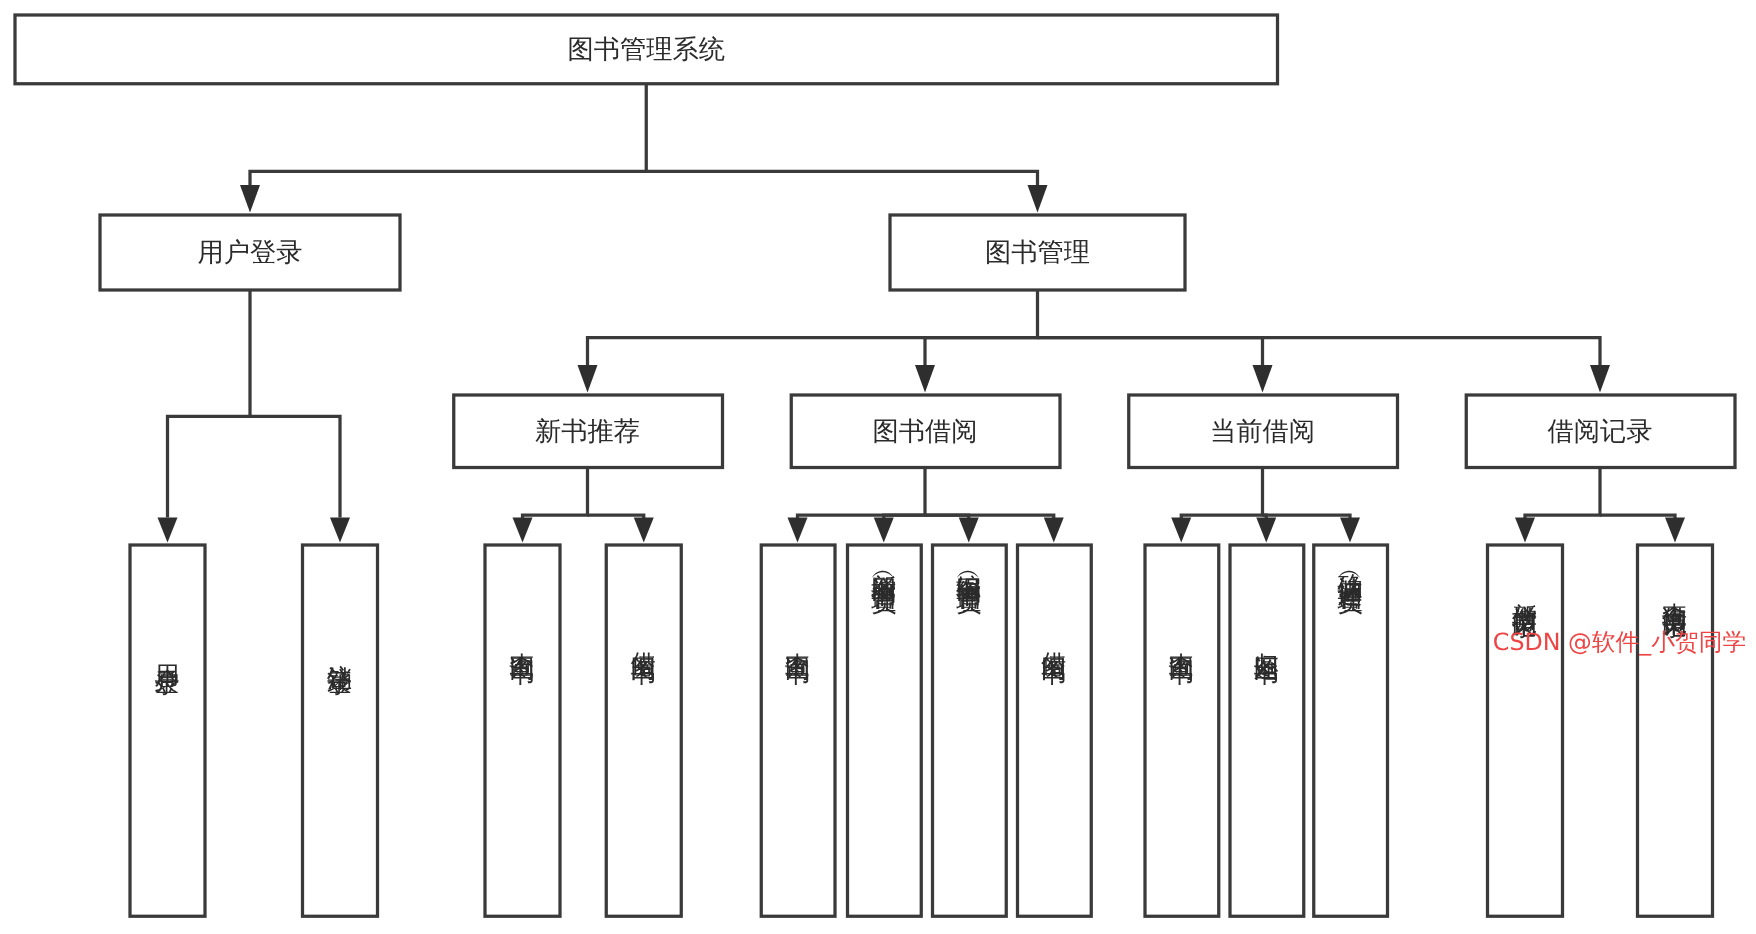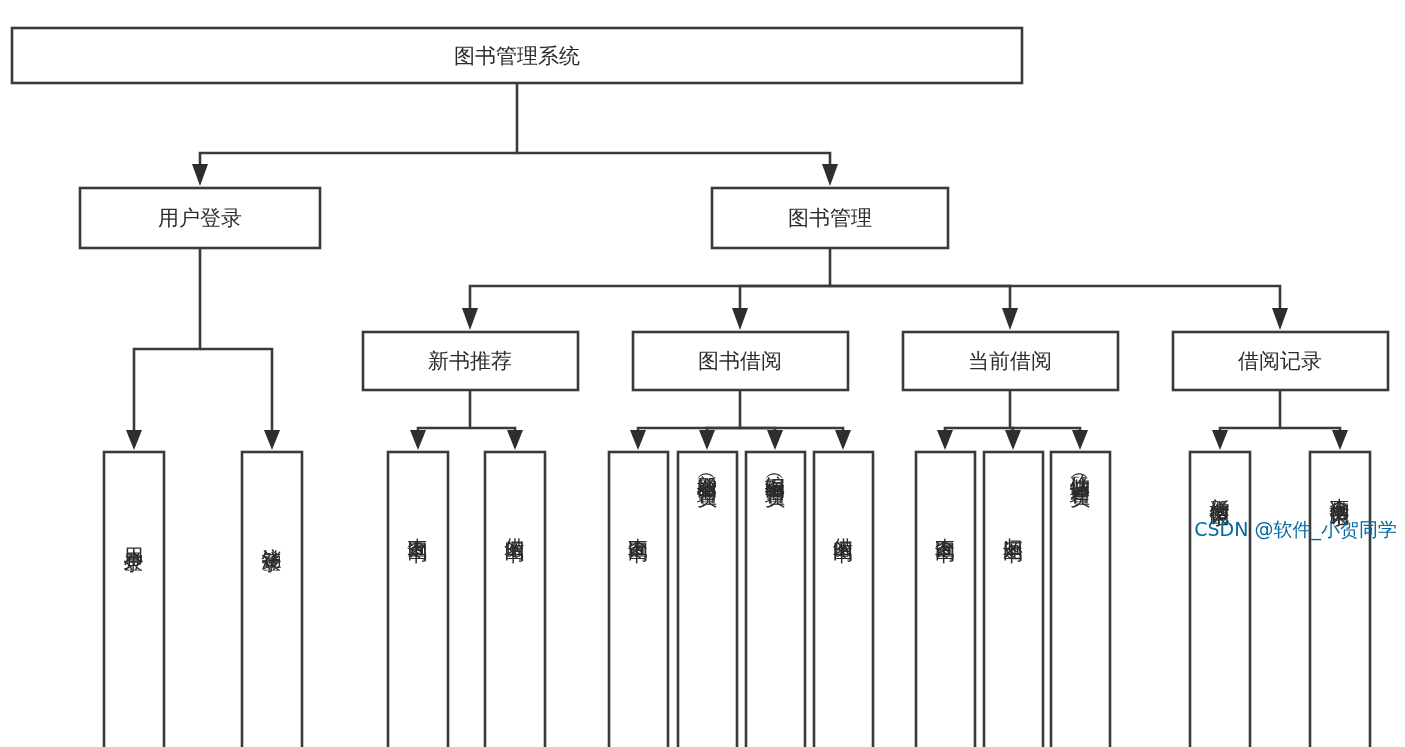--- a/index.html
+++ b/index.html
@@ -10,21 +10,21 @@
   body {
     width: 1405px;
     height: 747px;
     position: relative;
     font-family: "DejaVu Sans", "Liberation Sans", sans-serif;
     overflow: hidden;
   }
   #diagram-root {
     position: absolute;
     left: 0;
-    top: 16px;
+    top: 0;
     width: 1405px;
     height: 531px;
   }
   .node-box {
     fill: #ffffff;
     stroke: #3a3a3a;
     stroke-width: 2.6;
   }
   .node-label-h {
     font-family: "DejaVu Sans", "Liberation Sans", sans-serif;
@@ -58,21 +58,21 @@
     align-items: flex-start;
     justify-content: center;
     pointer-events: none;
   }
   #watermark {
     position: absolute;
     right: 8px;
     bottom: 4px;
     font-family: "DejaVu Sans", "Liberation Sans", sans-serif;
     font-size: 19px;
-    color: #0369a1;
+    color: #ef4444;
     white-space: nowrap;
   }
 </style>
 </head>
 <body>
 
 <div id="diagram-root">
 
   <svg id="diagram-svg" width="1405" height="747" viewBox="0 0 1405 747">
 

